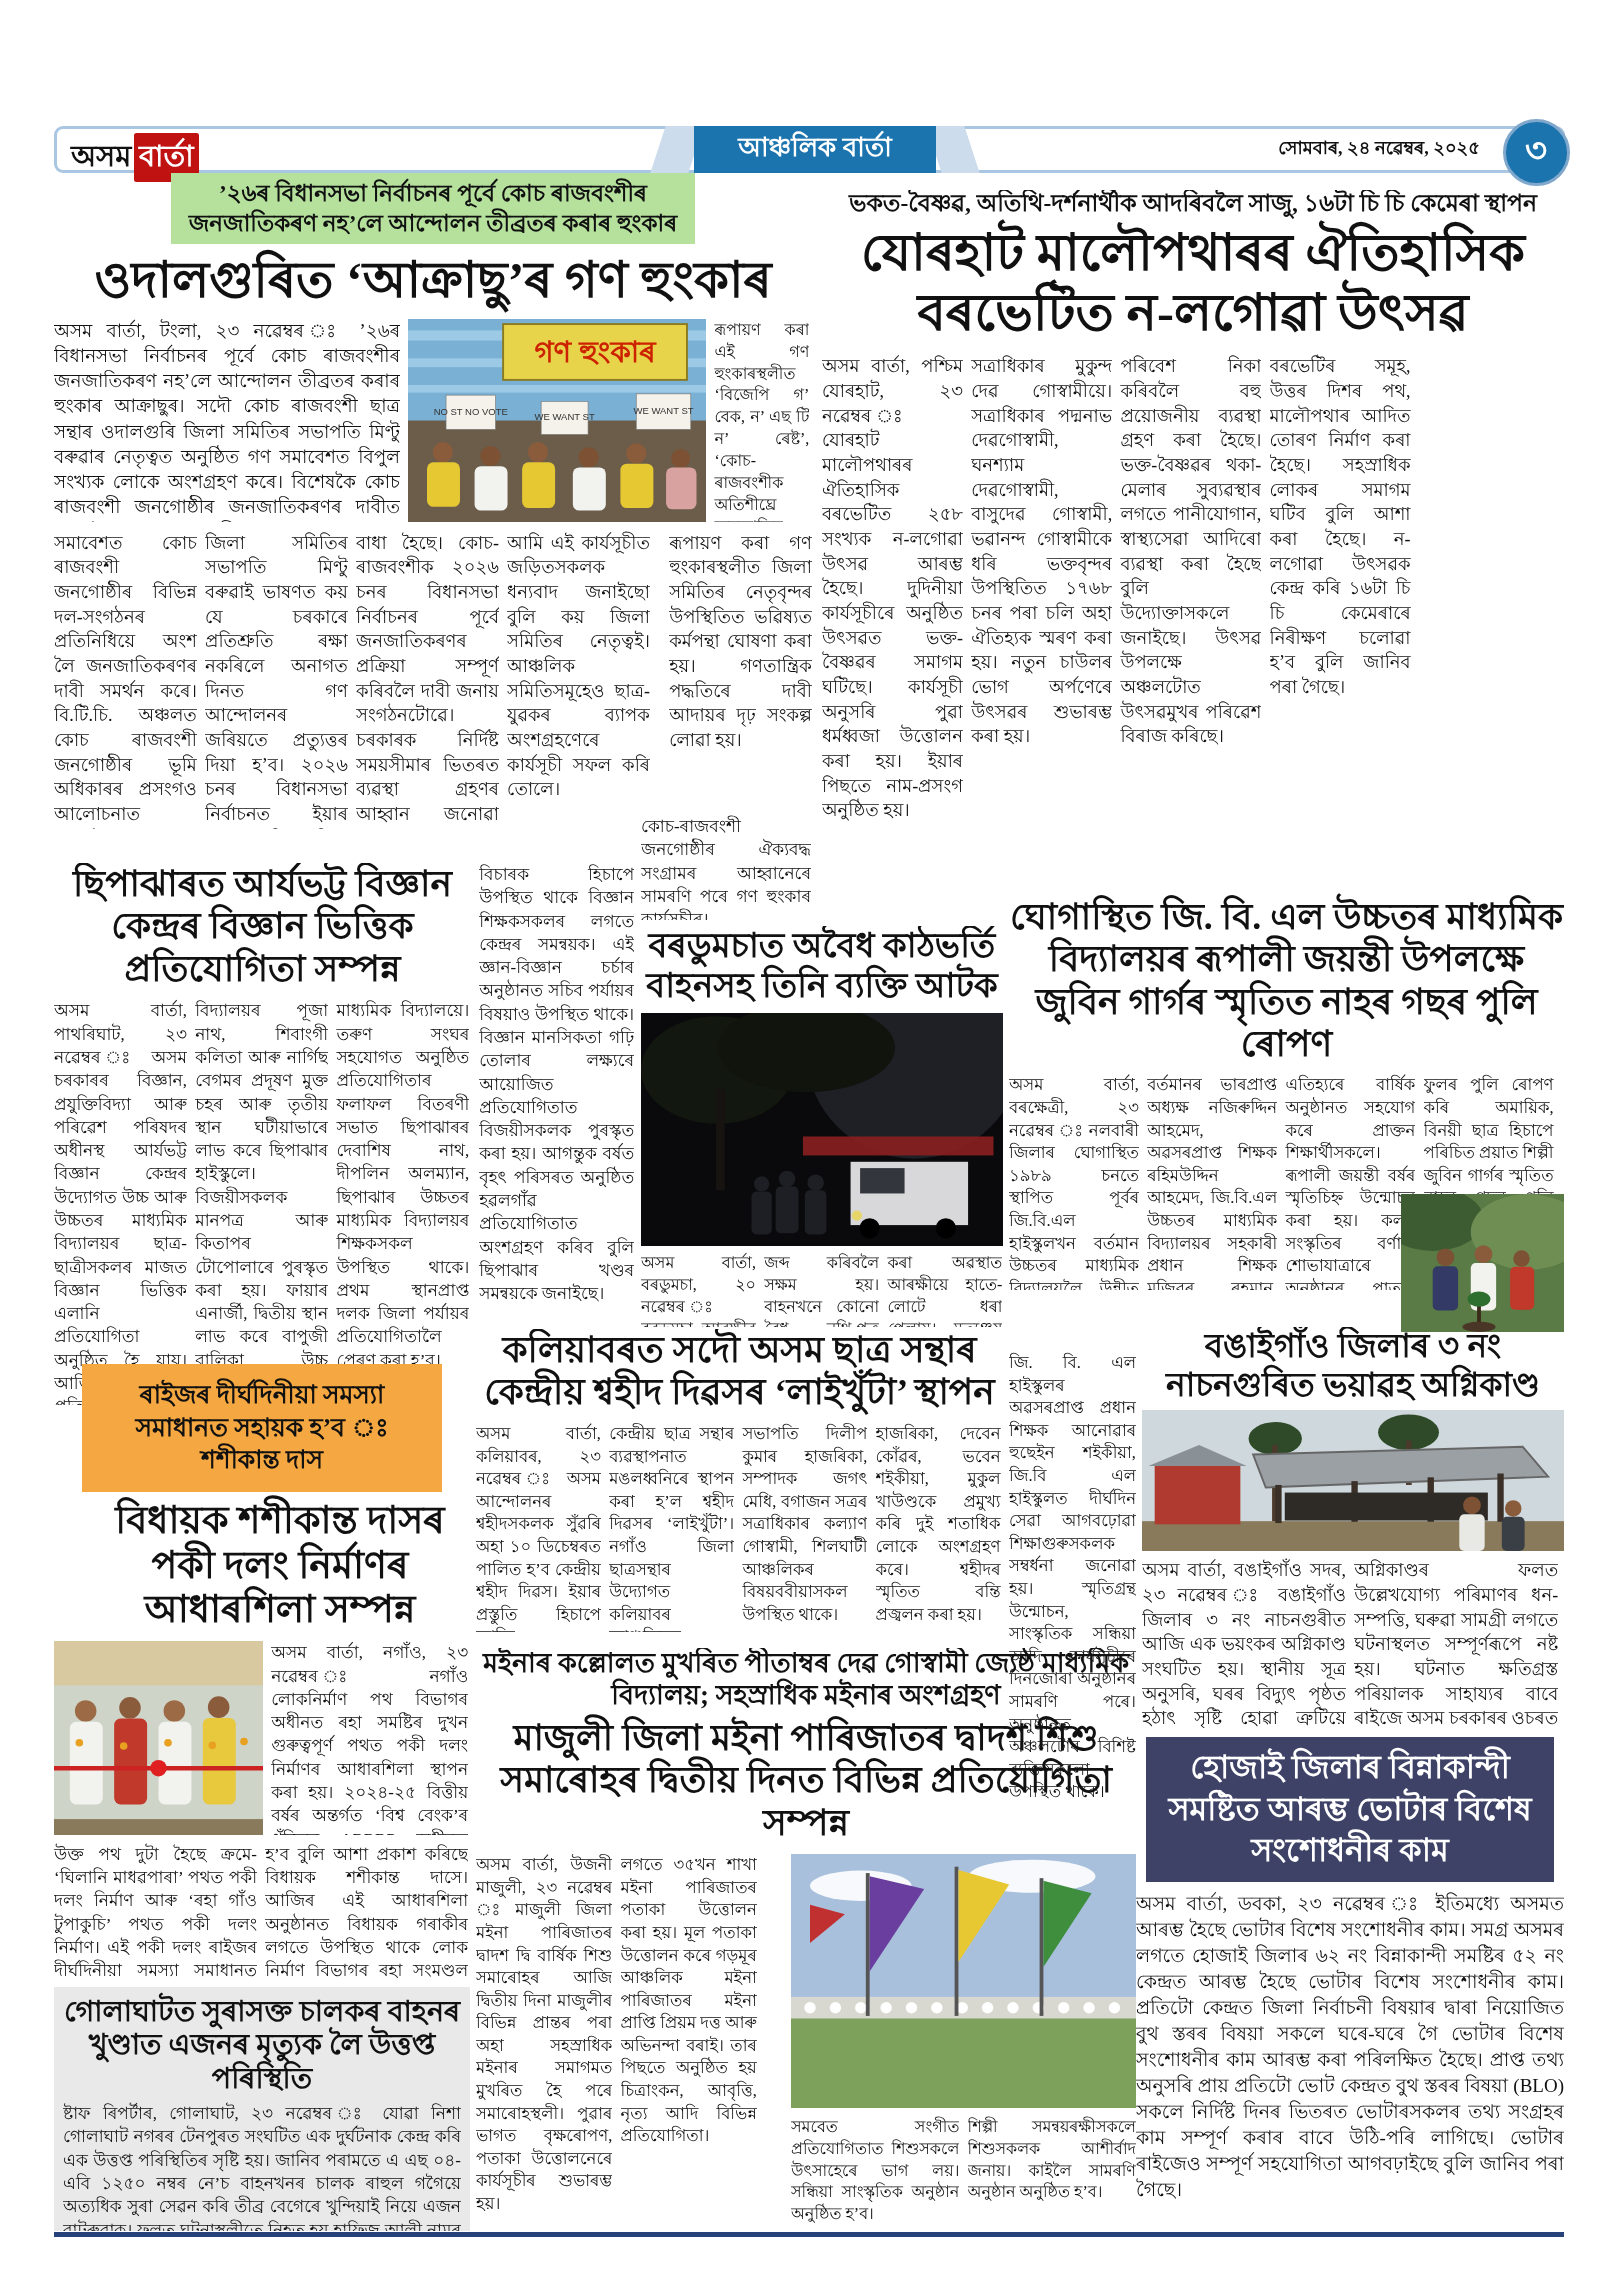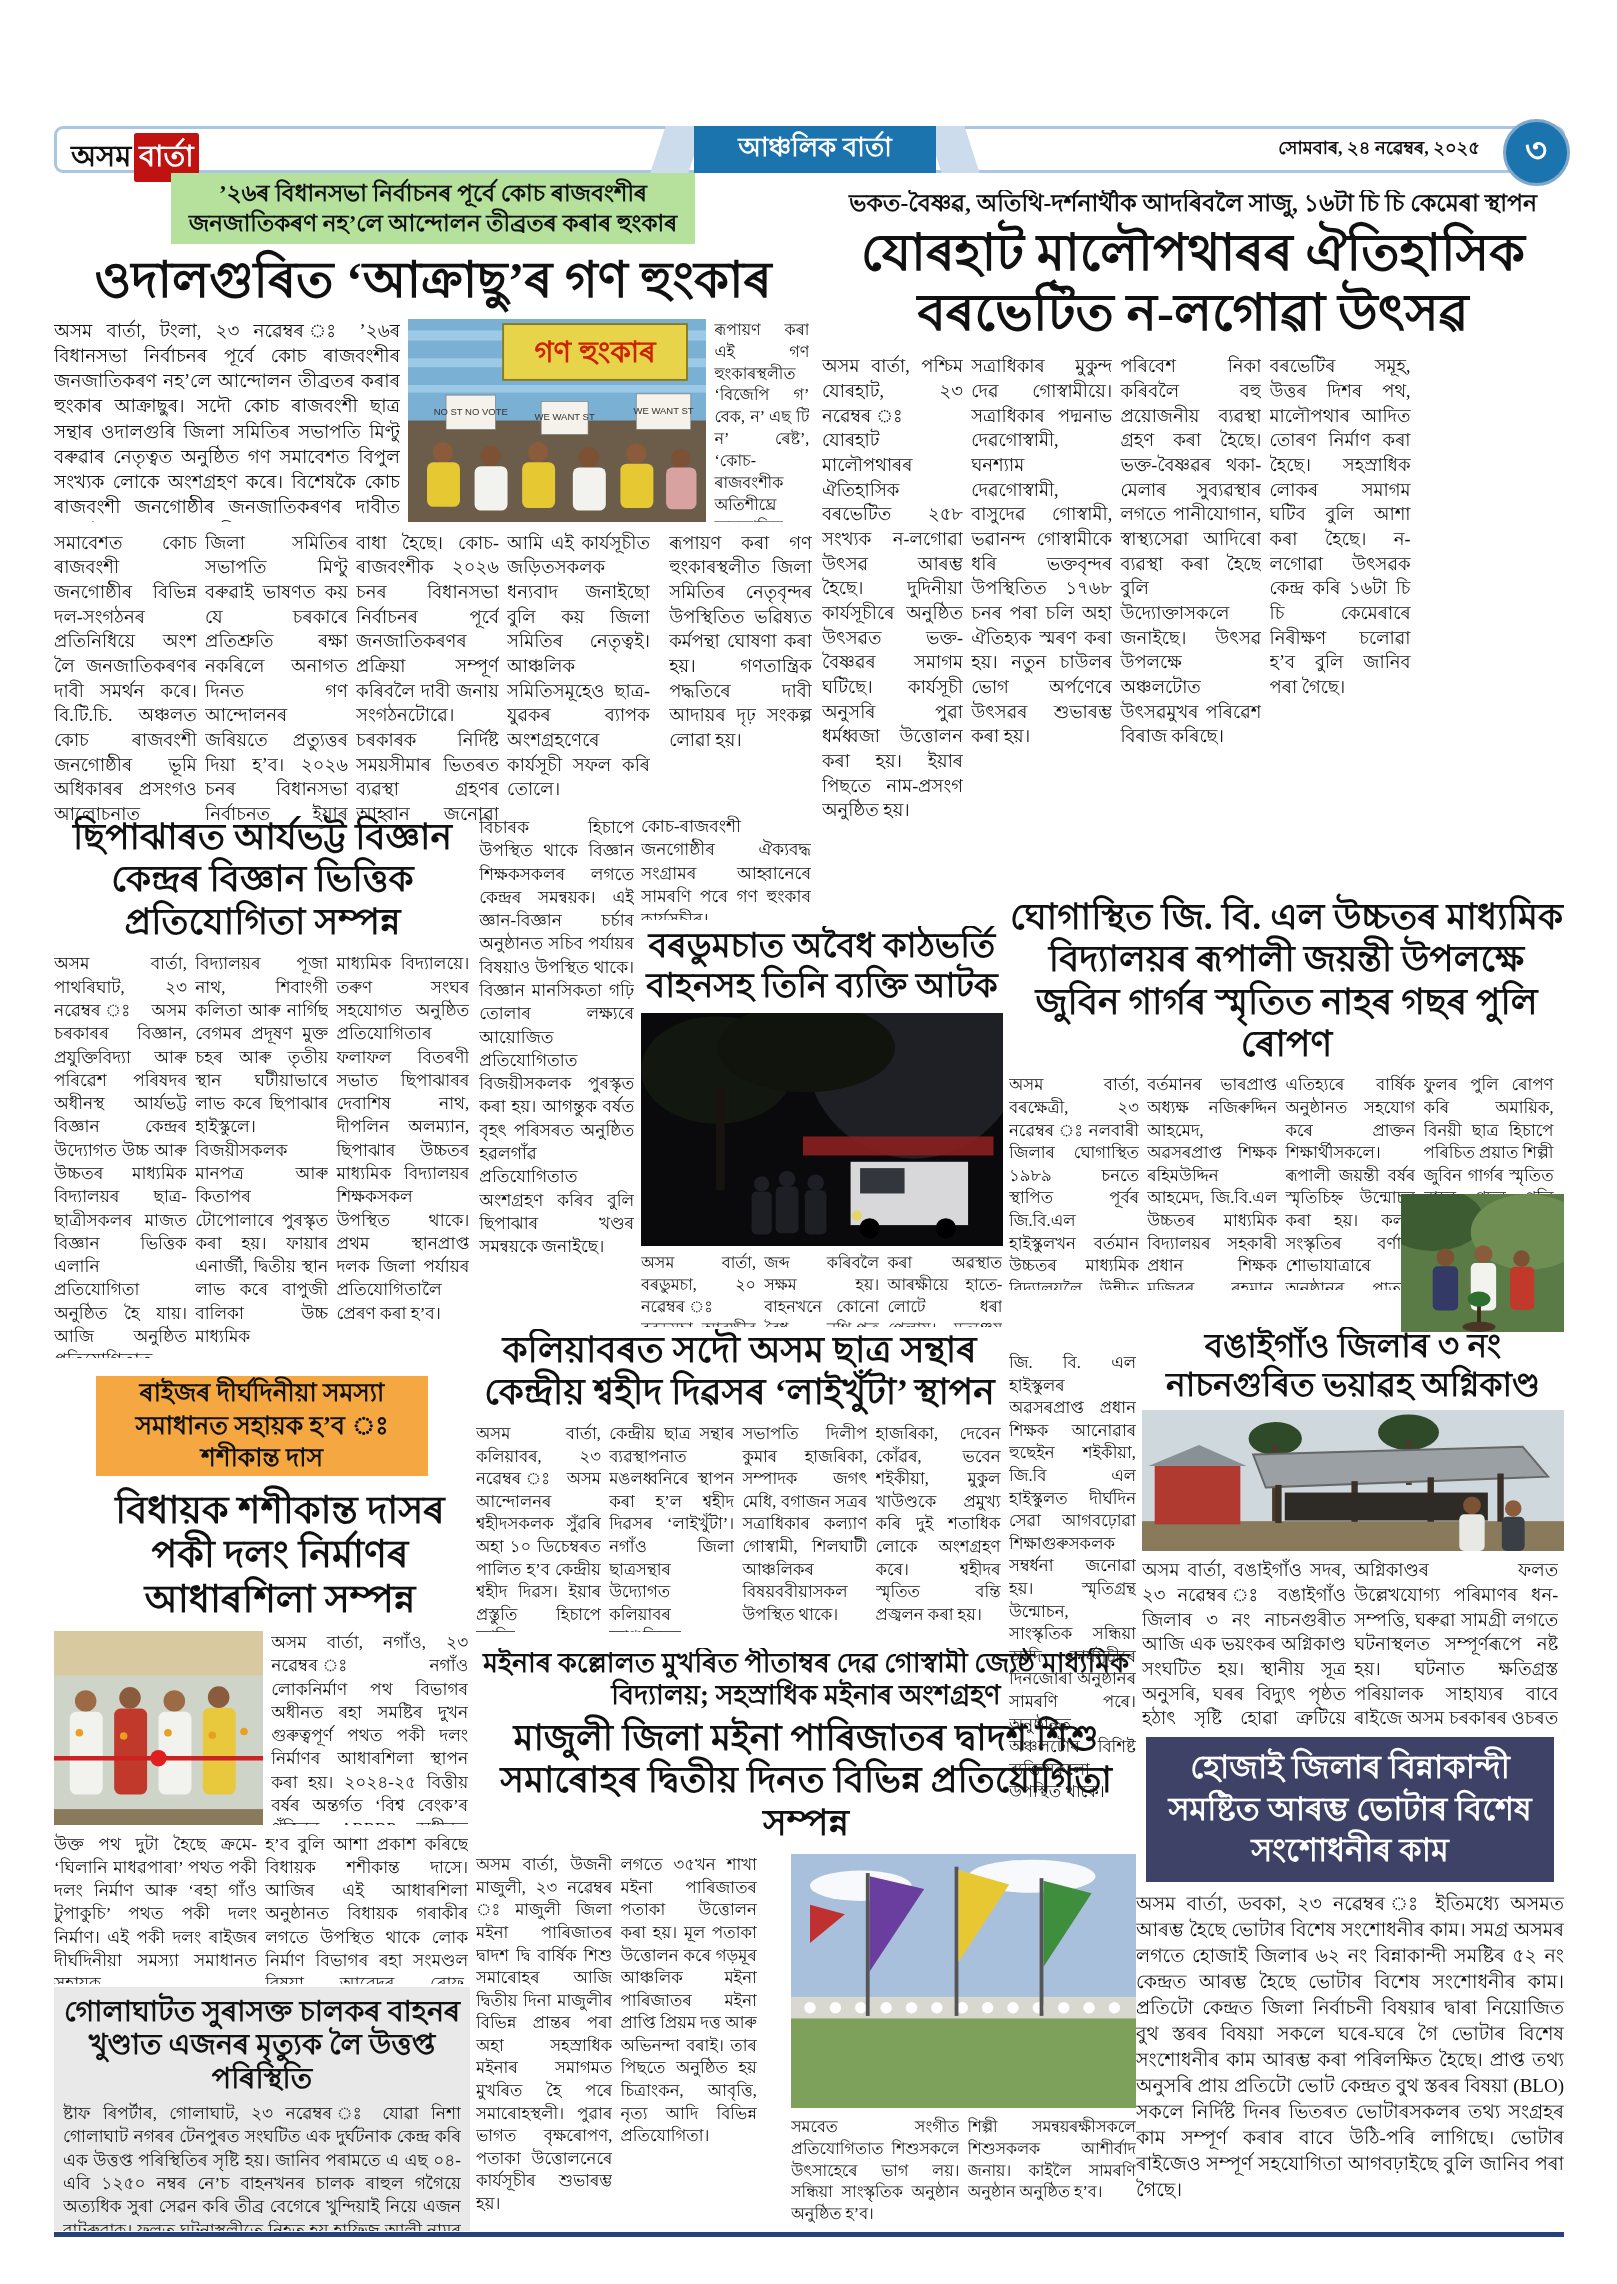--- a/index.html
+++ b/index.html
@@ -97,21 +97,21 @@
     <div class="hl" style="font-size:23.5px;">ভকত-বৈষ্ণৱ, অতিথি-দৰ্শনাৰ্থীক আদৰিবলৈ সাজু, ১৬টা চি চি কেমেৰা স্থাপন</div>
     <div class="hl" style="font-size:51px;margin-top:5px;">যোৰহাট মালৌপথাৰৰ ঐতিহাসিক বৰভেটিত ন-লগোৱা উৎসৱ</div>
     <div class="row" style="margin-top:11.4px;">
       <div class="bt" style="width:141px;height:558px;font-size:18px;">অসম বাৰ্তা, পশ্চিম যোৰহাট, ২৩ নৱেম্বৰ ঃ যোৰহাট মালৌপথাৰৰ ঐতিহাসিক বৰভেটিত ২৫৮ সংখ্যক ন-লগোৱা উৎসৱ আৰম্ভ হৈছে। দুদিনীয়া কাৰ্যসূচীৰে অনুষ্ঠিত উৎসৱত ভক্ত-বৈষ্ণৱৰ সমাগম ঘটিছে। কাৰ্যসূচী অনুসৰি পুৱা ধৰ্মধ্বজা উত্তোলন কৰা হয়। ইয়াৰ পিছতে নাম-প্ৰসংগ অনুষ্ঠিত হয়।</div>
       <div class="bt" style="width:141px;height:558px;font-size:18px;">সত্ৰাধিকাৰ মুকুন্দ দেৱ গোস্বামীয়ে। সত্ৰাধিকাৰ পদ্মনাভ দেৱগোস্বামী, ঘনশ্যাম দেৱগোস্বামী, বাসুদেৱ গোস্বামী, ভৱানন্দ গোস্বামীকে ধৰি ভক্তবৃন্দৰ উপস্থিতিত ১৭৬৮ চনৰ পৰা চলি অহা ঐতিহ্যক স্মৰণ কৰা হয়। নতুন চাউলৰ ভোগ অৰ্পণেৰে উৎসৱৰ শুভাৰম্ভ কৰা হয়।</div>
       <div class="bt" style="width:141px;height:558px;font-size:18px;">পৰিবেশ নিকা কৰিবলৈ বহু প্ৰয়োজনীয় ব্যৱস্থা গ্ৰহণ কৰা হৈছে। ভক্ত-বৈষ্ণৱৰ থকা-মেলাৰ সুব্যৱস্থাৰ লগতে পানীযোগান, স্বাস্থ্যসেৱা আদিৰো ব্যৱস্থা কৰা হৈছে বুলি উদ্যোক্তাসকলে জনাইছে। উৎসৱ উপলক্ষে অঞ্চলটোত উৎসৱমুখৰ পৰিৱেশ বিৰাজ কৰিছে।</div>
       <div class="bt" style="width:141px;height:558px;font-size:18px;">বৰভেটিৰ সমূহ, উত্তৰ দিশৰ পথ, মালৌপথাৰ আদিত তোৰণ নিৰ্মাণ কৰা হৈছে। সহস্ৰাধিক লোকৰ সমাগম ঘটিব বুলি আশা কৰা হৈছে। ন-লগোৱা উৎসৱক কেন্দ্ৰ কৰি ১৬টা চি চি কেমেৰাৰে নিৰীক্ষণ চলোৱা হ’ব বুলি জানিব পৰা গৈছে।</div>
     </div>
   </div>
 
-  <div class="abs row" style="left:54px;top:816px;width:581px;height:542px;overflow:hidden;">
+  <div class="abs row" style="left:54px;top:863px;width:581px;height:542px;overflow:hidden;">
     <div style="width:417px;">
       <div class="hl" style="font-size:36px;">ছিপাঝাৰত আৰ্যভট্ট বিজ্ঞান কেন্দ্ৰৰ বিজ্ঞান ভিত্তিক প্ৰতিযোগিতা সম্পন্ন</div>
       <div class="row" style="margin-top:9px;">
         <div class="bt" style="width:133px;height:438px;font-size:17px;">অসম বাৰ্তা, পাথৰিঘাট, ২৩ নৱেম্বৰ ঃ অসম চৰকাৰৰ বিজ্ঞান, প্ৰযুক্তিবিদ্যা আৰু পৰিৱেশ পৰিষদৰ অধীনস্থ আৰ্যভট্ট বিজ্ঞান কেন্দ্ৰৰ উদ্যোগত উচ্চ আৰু উচ্চতৰ মাধ্যমিক বিদ্যালয়ৰ ছাত্ৰ-ছাত্ৰীসকলৰ মাজত বিজ্ঞান ভিত্তিক এলানি প্ৰতিযোগিতা অনুষ্ঠিত হৈ যায়। আজি অনুষ্ঠিত প্ৰতিযোগিতাত আৰ্হি নিৰ্মাণ, কুইজ আদি শাখাত শতাধিক প্ৰতিযোগীয়ে অংশ লয়।</div>
         <div class="bt" style="width:133px;height:438px;font-size:17px;">বিদ্যালয়ৰ পূজা নাথ, শিবাংগী কলিতা আৰু নাৰ্গিছ বেগমৰ প্ৰদূষণ মুক্ত চহৰ আৰু তৃতীয় স্থান ঘটীয়াভাৰে লাভ কৰে ছিপাঝাৰ হাইস্কুলে। বিজয়ীসকলক মানপত্ৰ আৰু কিতাপৰ টোপোলাৰে পুৰস্কৃত কৰা হয়। ফায়াৰ এনাৰ্জী, দ্বিতীয় স্থান লাভ কৰে বাপুজী বালিকা উচ্চ মাধ্যমিক</div>
         <div class="bt" style="width:133px;height:438px;font-size:17px;">মাধ্যমিক বিদ্যালয়ে। তৰুণ সংঘৰ সহযোগত অনুষ্ঠিত প্ৰতিযোগিতাৰ ফলাফল বিতৰণী সভাত ছিপাঝাৰৰ দেবাশিষ নাথ, দীপলিন অলম্যান, ছিপাঝাৰ উচ্চতৰ মাধ্যমিক বিদ্যালয়ৰ শিক্ষকসকল উপস্থিত থাকে। প্ৰথম স্থানপ্ৰাপ্ত দলক জিলা পৰ্যায়ৰ প্ৰতিযোগিতালৈ প্ৰেৰণ কৰা হ’ব।</div>
       </div>
     </div>
     <div class="bt" style="width:155px;height:536px;font-size:17px;">বিচাৰক হিচাপে উপস্থিত থাকে বিজ্ঞান শিক্ষকসকলৰ লগতে কেন্দ্ৰৰ সমন্বয়ক। এই জ্ঞান-বিজ্ঞান চৰ্চাৰ অনুষ্ঠানত সচিব পৰ্যায়ৰ বিষয়াও উপস্থিত থাকে। বিজ্ঞান মানসিকতা গঢ়ি তোলাৰ লক্ষ্যৰে আয়োজিত প্ৰতিযোগিতাত বিজয়ীসকলক পুৰস্কৃত কৰা হয়। আগন্তুক বৰ্ষত বৃহৎ পৰিসৰত অনুষ্ঠিত হৱলগাঁৱ প্ৰতিযোগিতাত অংশগ্ৰহণ কৰিব বুলি ছিপাঝাৰ খণ্ডৰ সমন্বয়কে জনাইছে।</div>
   </div>
@@ -212,21 +212,21 @@
       <div class="bt" style="width:204px;height:170px;font-size:18px;">অগ্নিকাণ্ডৰ ফলত উল্লেখযোগ্য পৰিমাণৰ ধন-সম্পত্তি, ঘৰুৱা সামগ্ৰী লগতে ঘটনাস্থলত সম্পূৰ্ণৰূপে নষ্ট হয়। ঘটনাত ক্ষতিগ্ৰস্ত পৰিয়ালক সাহায্যৰ বাবে ৰাইজে অসম চৰকাৰৰ ওচৰত দাবী জনাইছে।</div>
     </div>
   </div>
 
   <div class="abs" style="left:1136px;top:1737px;width:428px;height:494px;overflow:hidden;">
     <div class="box" style="width:388px;margin:0 auto;background:#3d4266;color:#fff;font-size:32px;padding:10px;">হোজাই জিলাৰ বিন্নাকান্দী সমষ্টিত আৰম্ভ ভোটাৰ বিশেষ সংশোধনীৰ কাম</div>
     <div class="bt" style="width:428px;height:330px;font-size:19px;margin-top:9px;">অসম বাৰ্তা, ডবকা, ২৩ নৱেম্বৰ ঃ ইতিমধ্যে অসমত আৰম্ভ হৈছে ভোটাৰ বিশেষ সংশোধনীৰ কাম। সমগ্ৰ অসমৰ লগতে হোজাই জিলাৰ ৬২ নং বিন্নাকান্দী সমষ্টিৰ ৫২ নং কেন্দ্ৰত আৰম্ভ হৈছে ভোটাৰ বিশেষ সংশোধনীৰ কাম। প্ৰতিটো কেন্দ্ৰত জিলা নিৰ্বাচনী বিষয়াৰ দ্বাৰা নিয়োজিত বুথ স্তৰৰ বিষয়া সকলে ঘৰে-ঘৰে গৈ ভোটাৰ বিশেষ সংশোধনীৰ কাম আৰম্ভ কৰা পৰিলক্ষিত হৈছে। প্ৰাপ্ত তথ্য অনুসৰি প্ৰায় প্ৰতিটো ভোট কেন্দ্ৰত বুথ স্তৰৰ বিষয়া (BLO) সকলে নিৰ্দিষ্ট দিনৰ ভিতৰত ভোটাৰসকলৰ তথ্য সংগ্ৰহৰ কাম সম্পূৰ্ণ কৰাৰ বাবে উঠি-পৰি লাগিছে। ভোটাৰ ৰাইজেও সম্পূৰ্ণ সহযোগিতা আগবঢ়াইছে বুলি জানিব পৰা গৈছে।</div>
   </div>
 
   <div class="abs" style="left:54px;top:1364px;width:416px;height:620px;overflow:hidden;">
-    <div class="box" style="width:330px;margin:12px auto;background:#f5a841;font-size:25px;padding:1px;">ৰাইজৰ দীৰ্ঘদিনীয়া সমস্যা সমাধানত সহায়ক হ’ব ঃ শশীকান্ত দাস</div>
+    <div class="box" style="width:330px;margin:0 auto;background:#f5a841;font-size:25px;padding:15px;">ৰাইজৰ দীৰ্ঘদিনীয়া সমস্যা সমাধানত সহায়ক হ’ব ঃ শশীকান্ত দাস</div>
     <div class="hl" style="font-size:38px;margin-top:6.3px;margin-left:36px;">বিধায়ক শশীকান্ত দাসৰ পকী দলং নিৰ্মাণৰ আধাৰশিলা সম্পন্ন</div>
     <div class="row" style="margin-top:9px;">
       <svg class="photo" width="209" height="194" viewBox="0 0 330 305" preserveAspectRatio="none">
         <rect width="330" height="305" fill="#cfd4c8"></rect>
         <rect y="0" width="330" height="70" fill="#d9c9a0"></rect>
         <g>
           <circle cx="50" cy="110" r="17" fill="#9c6b46"></circle>
             <rect x="25" y="127" width="52" height="130" rx="10" fill="#f2f2ee"></rect>
           <circle cx="120" cy="105" r="17" fill="#8a5c3c"></circle>
             <rect x="95" y="122" width="52" height="135" rx="10" fill="#c0392b"></rect>

